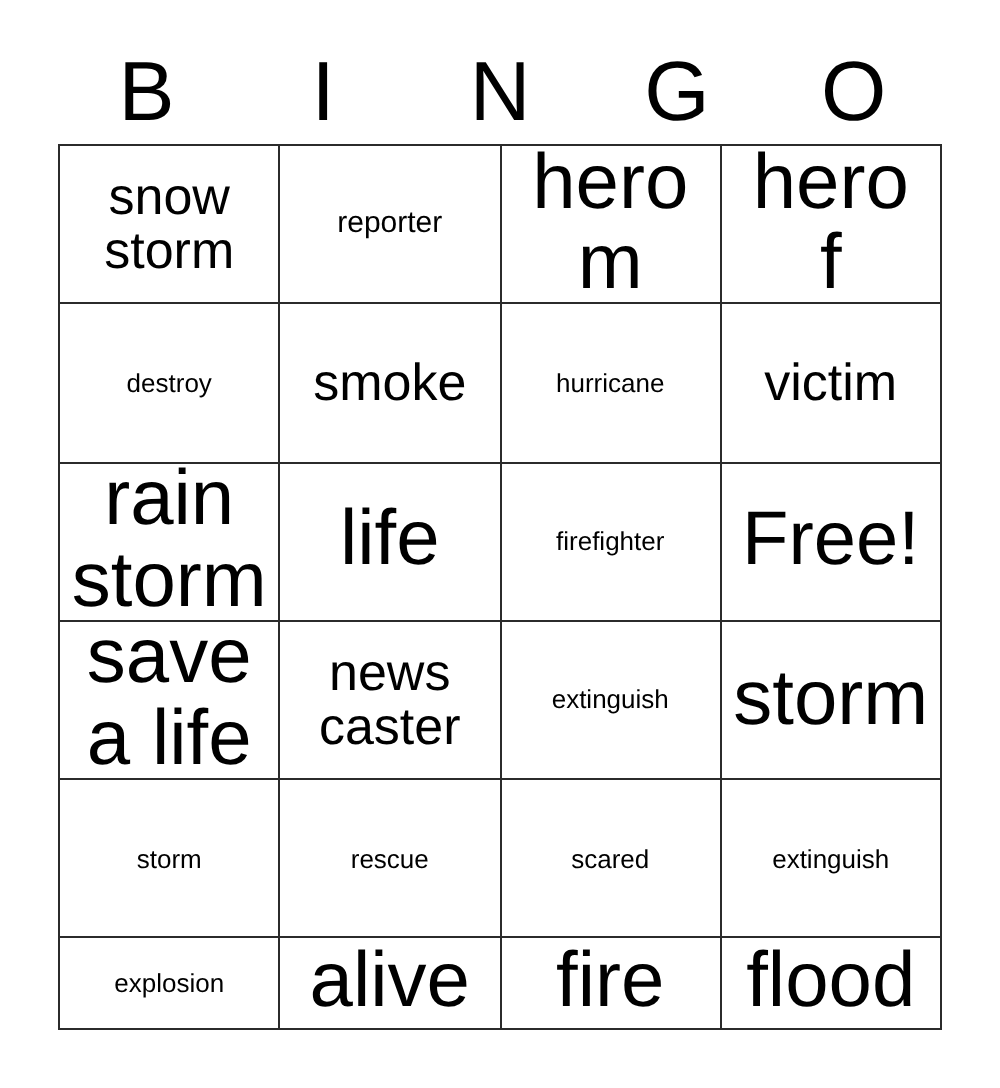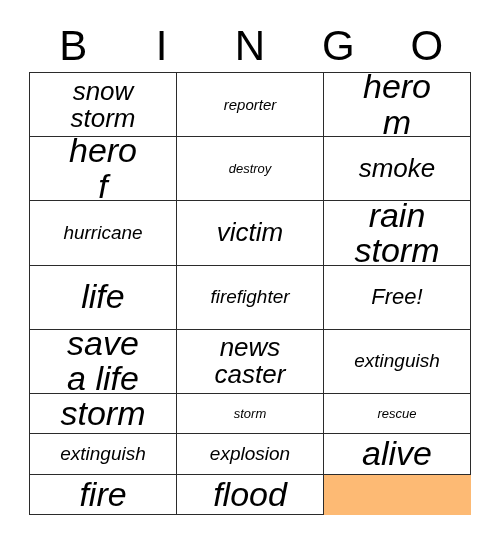--- a/index.html
+++ b/index.html
@@ -48,24 +48,23 @@
   #grid {
     position: absolute;
     left: 29px;
     top: 72px;
     width: 442px;
     height: 443px;
     border-top: 1px solid #2b2b2b;
     border-left: 1px solid #2b2b2b;
     box-sizing: border-box;
     display: grid;
-    grid-template-columns: repeat(3, 1fr);
+    grid-template-columns: repeat(4, 1fr);
     grid-template-rows: repeat(5, 1fr);
-    background: #fdba74;
-    font-style: italic;
+    background: #ec4899;
   }
 
   .cell {
     border-right: 1px solid #2b2b2b;
     border-bottom: 1px solid #2b2b2b;
     box-sizing: border-box;
     display: flex;
     align-items: center;
     justify-content: center;
     text-align: center;
@@ -76,26 +75,26 @@
   .cell-text {
     display: block;
     width: 100%;
     line-height: 1.04;
     color: #000000;
     white-space: pre-line;
     word-break: break-word;
   }
 
   
-  .fs-xs   { font-size: 19px; }
+  .fs-xs   { font-size: 13px; }
   .fs-s    { font-size: 15px; }
   .fs-m    { font-size: 13px; }
   .fs-xl   { font-size: 26px; }
-  .fs-xxl  { font-size: 34px; }
-  .fs-free { font-size: 22px; }
+  .fs-xxl  { font-size: 39px; }
+  .fs-free { font-size: 38px; }
 </style>
 </head>
 <body>
 
 <div id="card">
 
   <div id="header-row">
       <div class="header-letter">B</div>
       <div class="header-letter">I</div>
       <div class="header-letter">N</div>
@@ -158,20 +157,23 @@
       <div class="cell">
         <span class="cell-text fs-xxl">storm</span>
       </div>
       <div class="cell">
         <span class="cell-text fs-m">storm</span>
       </div>
       <div class="cell">
         <span class="cell-text fs-m">rescue</span>
       </div>
       <div class="cell">
+        <span class="cell-text fs-m">scared</span>
+      </div>
+      <div class="cell">
         <span class="cell-text fs-xs">extinguish</span>
       </div>
       <div class="cell">
         <span class="cell-text fs-xs">explosion</span>
       </div>
       <div class="cell">
         <span class="cell-text fs-xxl">alive</span>
       </div>
       <div class="cell">
         <span class="cell-text fs-xxl">fire</span>

